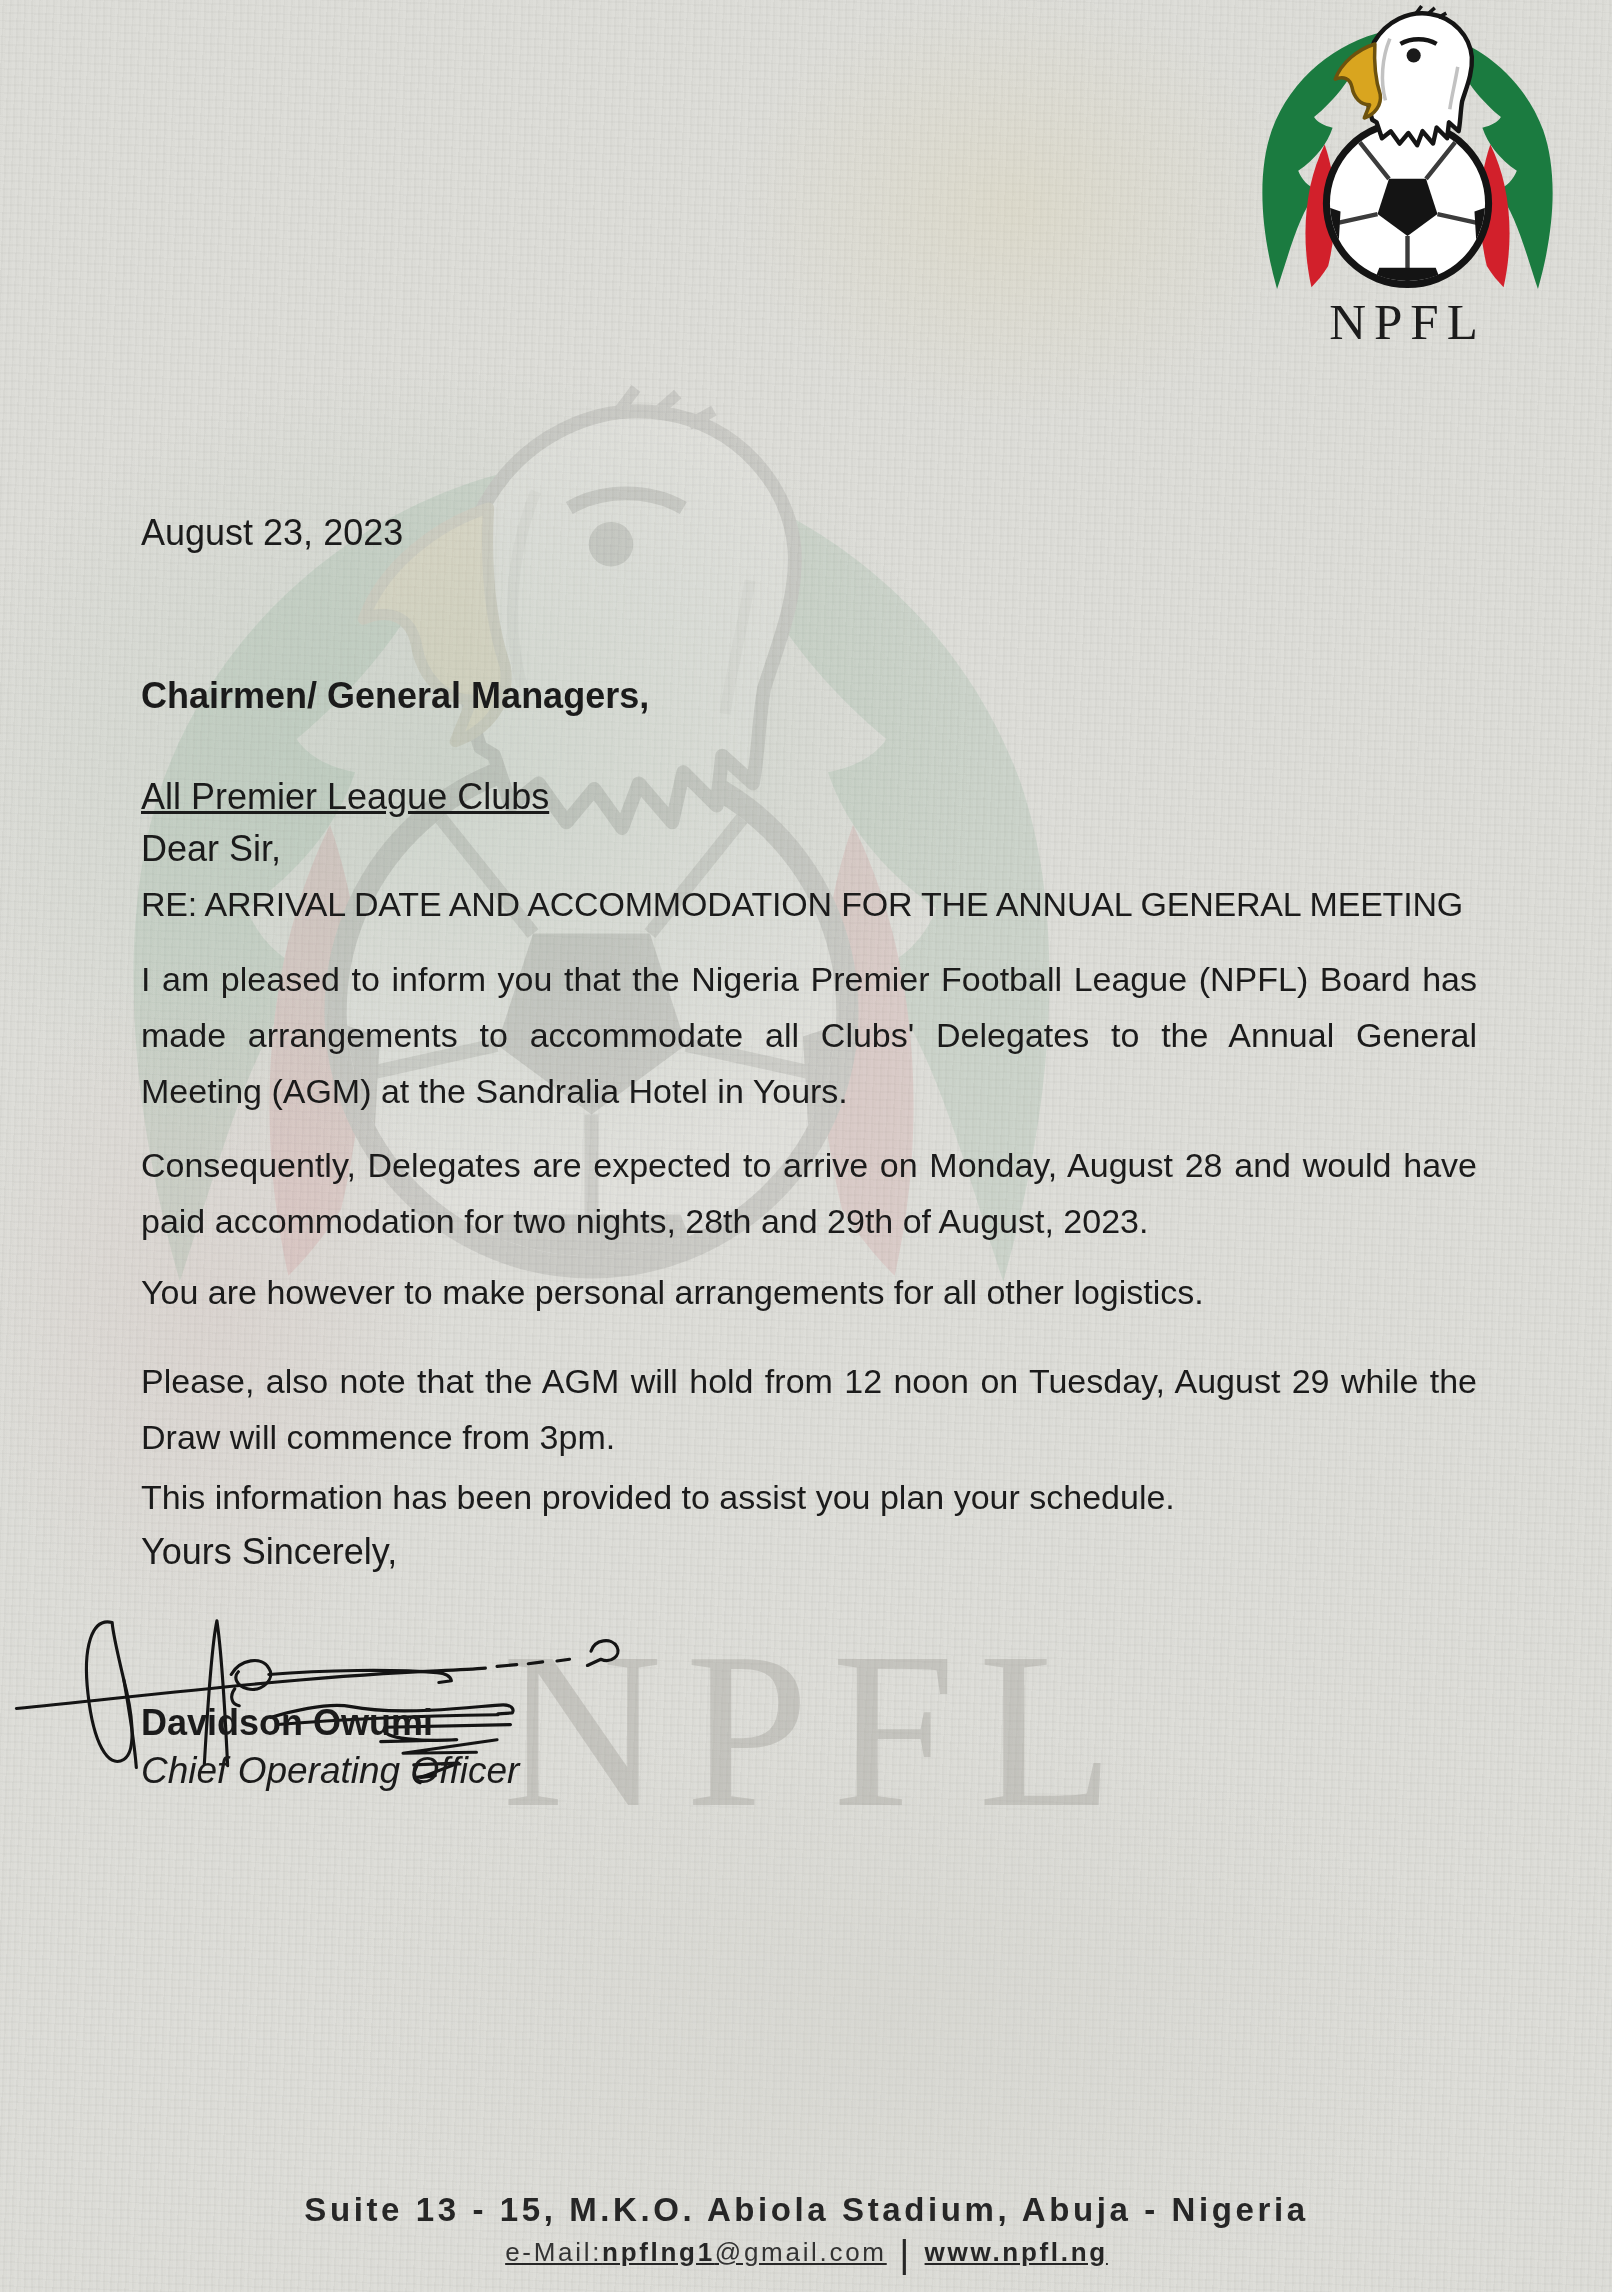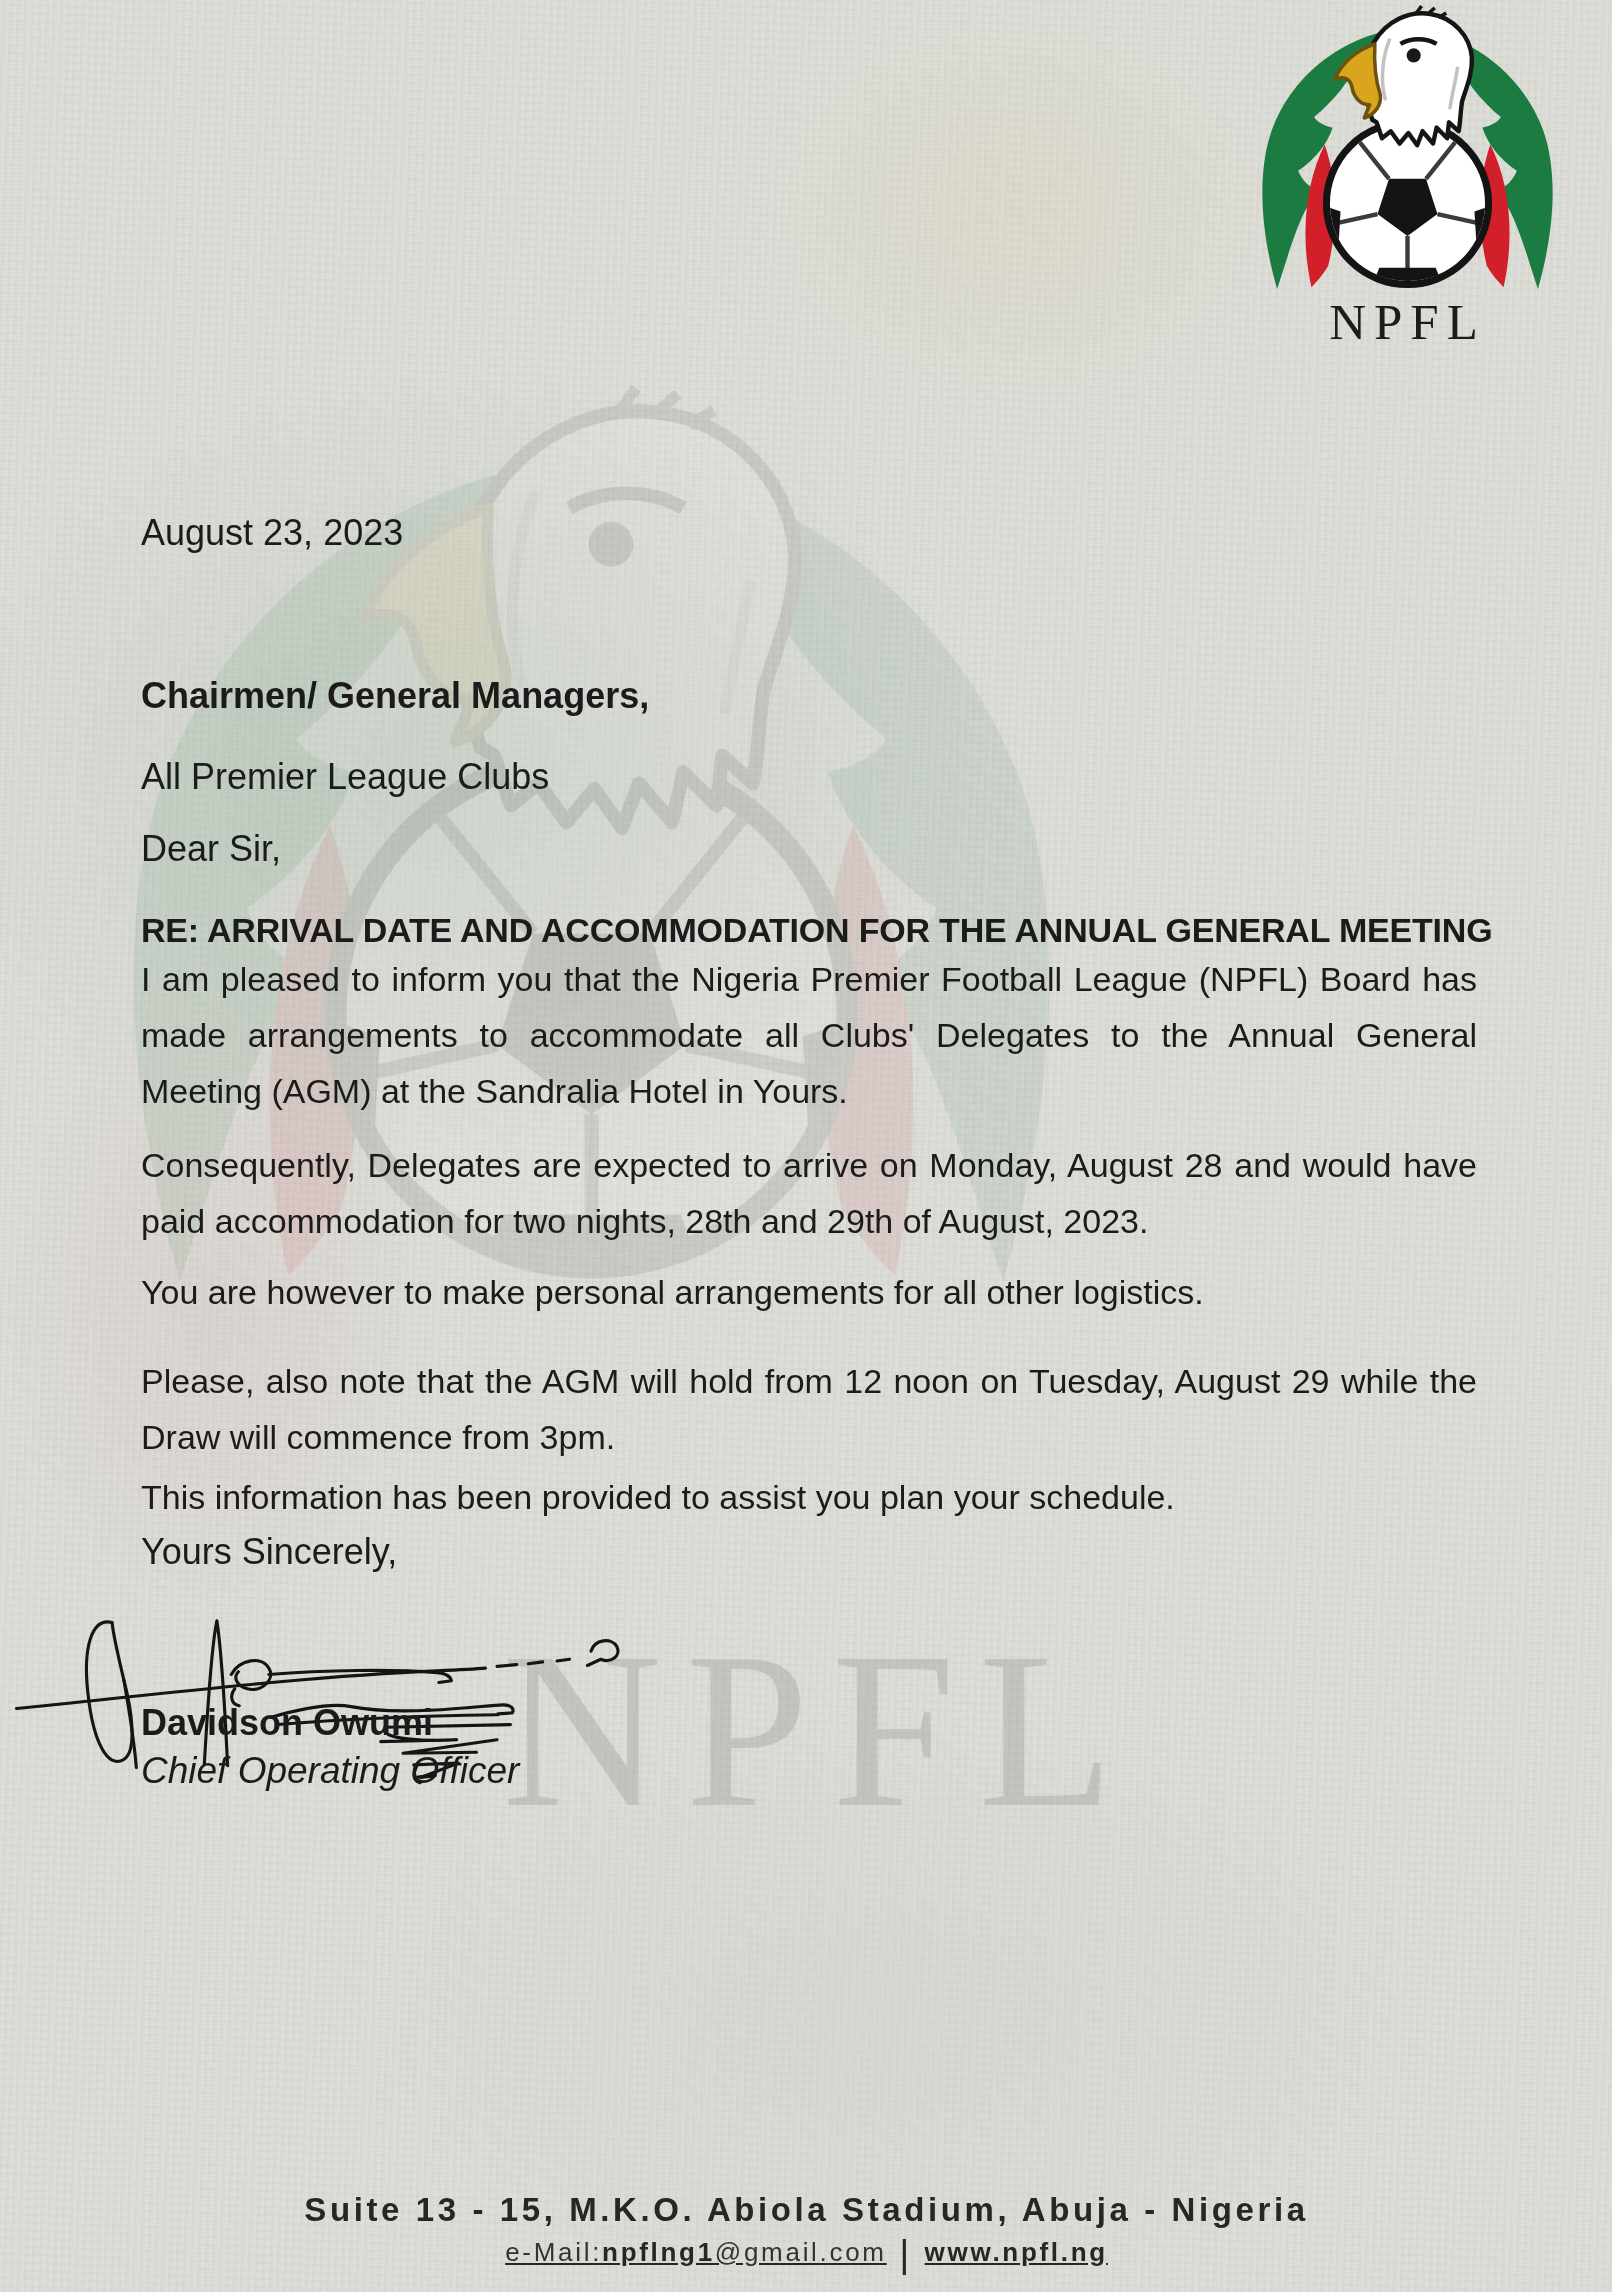--- a/index.html
+++ b/index.html
@@ -32,23 +32,23 @@
   .text-watermark{
     position:absolute;left:502px;top:1619px;
     font-family:"Liberation Serif", serif;
     font-size:222px;letter-spacing:23px;line-height:1;
     color:#8f8d86;opacity:0.30;white-space:nowrap;
   }
   
   .tblock{position:absolute;left:141px;width:1336px;font-size:36px;line-height:45px;}
   .date{top:510px;}
   .rec1{top:673px;font-weight:bold;}
-  .rec2{top:754px;}
+  .rec2{top:774px;text-decoration:underline;}
   .salutation{top:826px;}
-  .subject{top:908px;font-weight:bold;font-size:34px;white-space:nowrap;letter-spacing:-0.2px;}
+  .subject{top:882px;font-weight:normal;font-size:34px;white-space:nowrap;letter-spacing:-0.2px;}
   .para{position:absolute;left:141px;width:1336px;font-size:34px;line-height:56px;text-align:justify;}
   .p0{top:951px;}
   .p1{top:1137px;}
   .p2{top:1264px;}
   .p3{top:1353px;}
   .p4{top:1469px;}
   .closing{top:1521px;margin-top:8px;}
   .signer-name{top:1700px;font-weight:bold;}
   .signer-title{top:1748px;font-weight:normal;font-style:italic;font-size:37px;}
   .signature-svg{position:absolute;left:9px;top:1610px;width:627px;height:179px;}

